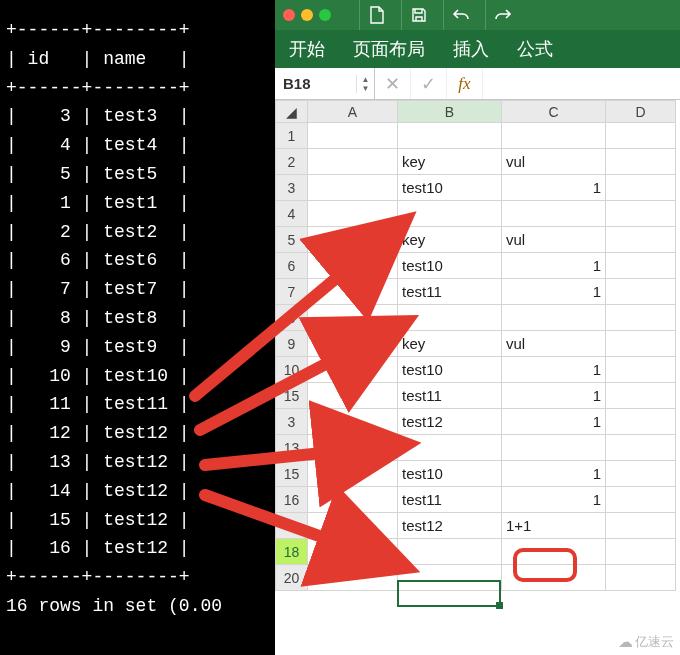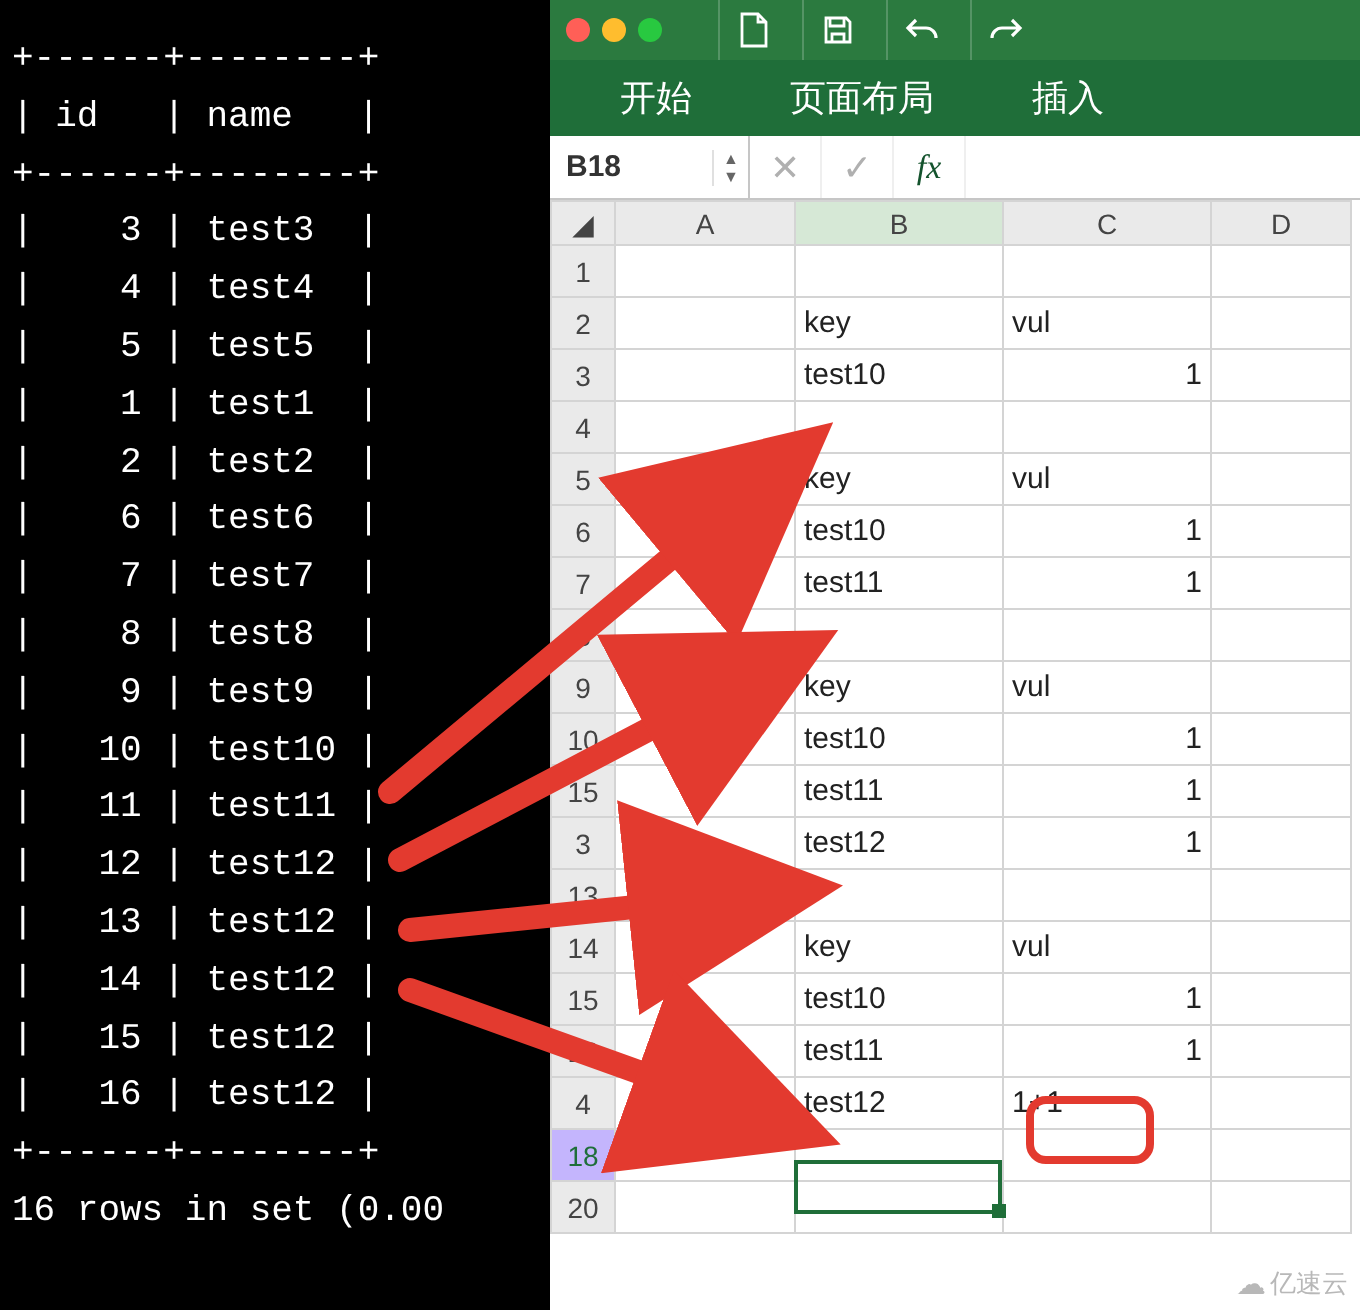--- a/index.html
+++ b/index.html
@@ -80,21 +80,20 @@
     display: flex;
     align-items: stretch;
     color: #fff;
     font-size: 18px;
   }
   .ribbon .tab {
     padding: 8px 14px;
     display: flex;
     align-items: center;
     cursor: pointer;
-    margin-left: 21px;
   }
 
   
   .formula-row {
     height: 32px;
     display: flex;
     align-items: stretch;
     border-bottom: 1px solid #c6c6c6;
     background: #fff;
   }
@@ -130,21 +129,21 @@
     display: flex;
     align-items: center;
     justify-content: center;
     color: #b0b0b0;
     font-size: 18px;
     border-right: 1px solid #efefef;
   }
   .fb-fx {
     font-style: italic;
     font-family: "Times New Roman", serif;
-    color: #14532d;
+    color: #a16207;
     font-size: 17px;
   }
   .formula-input {
     flex: 1;
     padding: 0 6px;
     display: flex;
     align-items: center;
     font-size: 14px;
   }
 
@@ -179,21 +178,21 @@
     background: #eaeaea;
   }
   .grid .rowhdr {
     width: 32px;
     background: #eaeaea;
     text-align: center;
     font-size: 14px;
     color: #444;
   }
   .grid .rowhdr.sel {
-    background: #c4b5fd;
+    background: #bef264;
     color: #1f6e39;
   }
   .grid thead th.colsel {
     background: #d6e8d6;
   }
   .grid td {
     padding: 0 4px;
     color: #222;
   }
   .grid td.num { text-align: right; }
@@ -302,20 +301,21 @@
       <svg width="18" height="14" viewBox="0 0 18 14">
           <path d="M12 2l4 4-4 4 M16 6H7a5 5 0 0 0-5 5" fill="none" stroke="#fff" stroke-width="1.6"></path>
         </svg>
     </div>
   </div>
 
   <div class="ribbon">
     <div class="tab">开始</div>
     <div class="tab">页面布局</div>
     <div class="tab">插入</div>
+    <div class="tab">公式</div>
   </div>
 
   <div class="formula-row">
     <div class="name-box">
       <span class="nb-label">B18</span>
       <div class="nb-dd">
         <span>▲</span>
         <span>▼</span>
       </div>
     </div>
@@ -421,27 +421,20 @@
             <td></td>
             <td>test12</td>
             <td class="num">1</td>
             <td></td>
           </tr>
         <tr>
             <td class="rowhdr">13</td>
             <td></td>
             <td></td>
             <td></td>
-            <td></td>
-          </tr>
-        <tr>
-            <td class="rowhdr">14</td>
-            <td></td>
-            <td>key</td>
-            <td>vul</td>
             <td></td>
           </tr>
         <tr>
             <td class="rowhdr">15</td>
             <td></td>
             <td>test10</td>
             <td class="num">1</td>
             <td></td>
           </tr>
         <tr>

